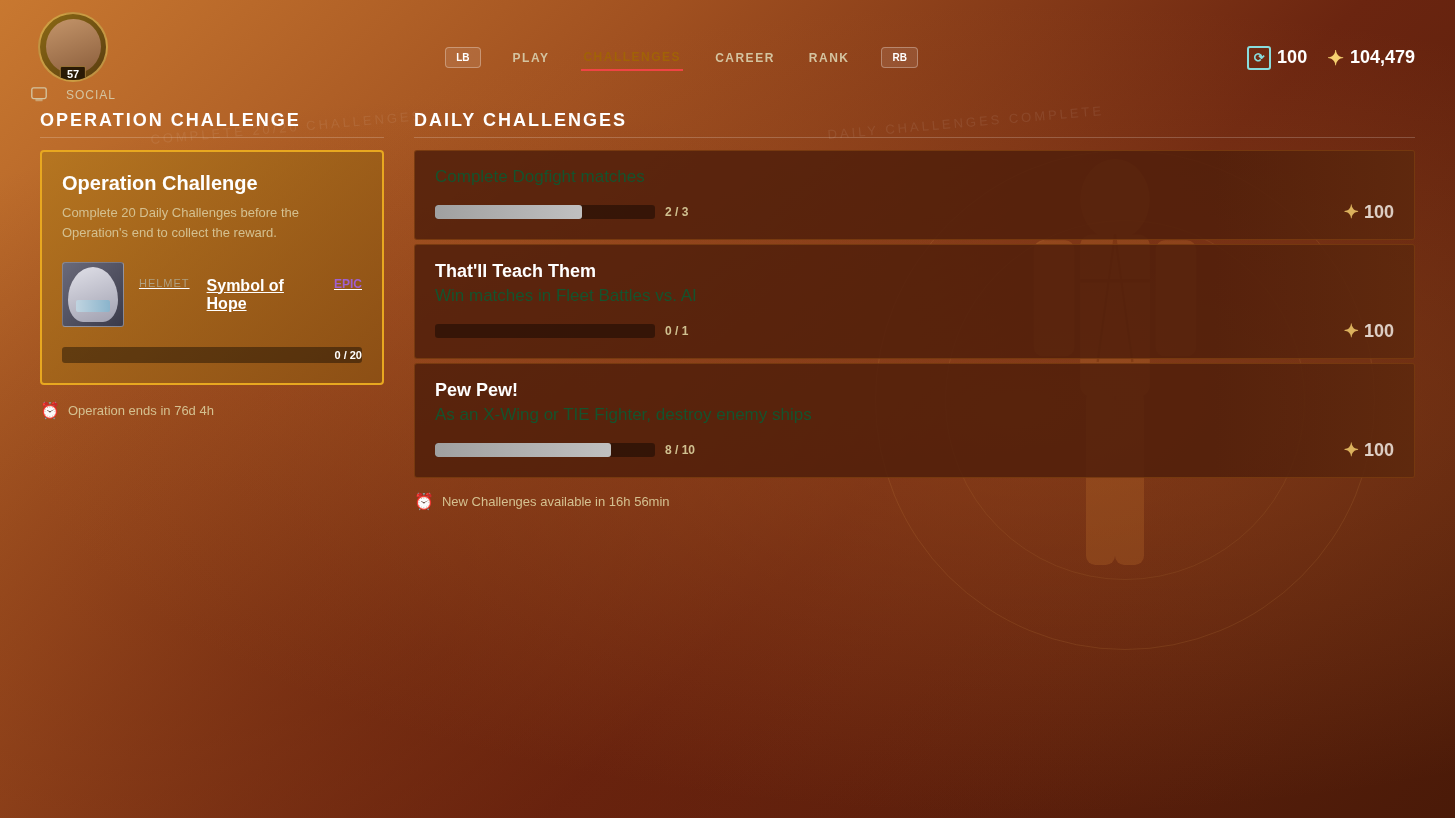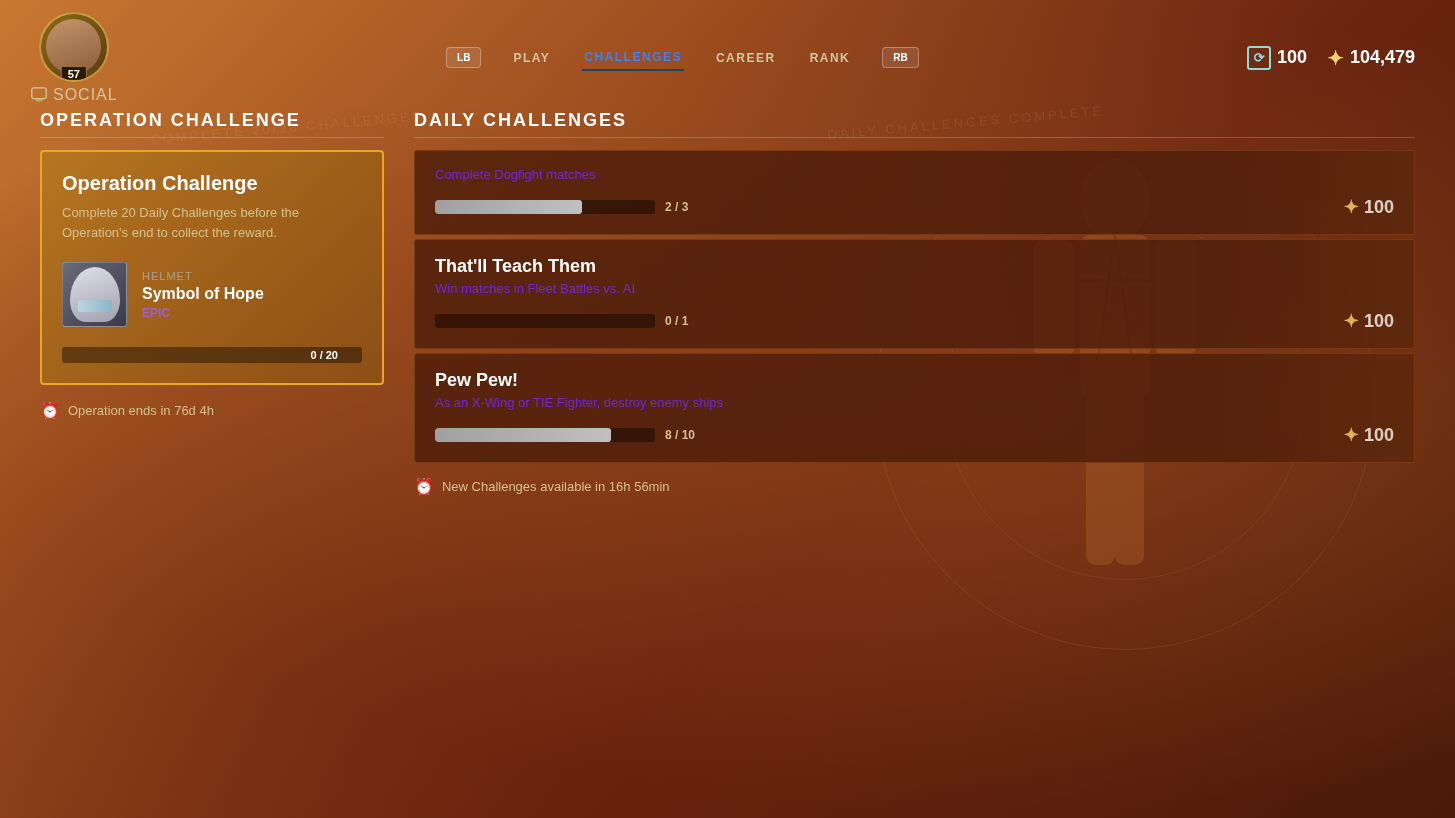--- a/index.html
+++ b/index.html
@@ -73,22 +73,22 @@
       height: 55px;
       border-radius: 50%;
       background: linear-gradient(160deg, #c4956a, #8B5e3c);
       position: relative;
       overflow: hidden;
     }
 
     .social-label {
       display: flex;
       align-items: center;
-      gap: 5px;
-      font-size: 16px;
+      gap: 18px;
+      font-size: 12px;
       color: #d4c4a0;
       letter-spacing: 1px;
     }
 
     .social-icon {
       width: 18px;
       height: 18px;
     }
 
     
@@ -113,22 +113,22 @@
       font-size: 12px;
       font-weight: bold;
       letter-spacing: 1.5px;
       color: #d4c4a0;
       cursor: pointer;
       padding: 5px 2px;
       text-transform: uppercase;
     }
 
     .nav-tab.active {
-      color: #3b82f6;
-      border-bottom: 2px solid #0c4a6e;
+      color: #a16207;
+      border-bottom: 2px solid #ef4444;
     }
 
     
     .currency-section {
       display: flex;
       align-items: center;
       gap: 20px;
     }
 
     .currency-item {
@@ -238,22 +238,23 @@
       bottom: 10px;
       left: 8px;
       right: 8px;
       height: 12px;
       background: linear-gradient(90deg, #c0d4e0, #8ab4cc);
       border-radius: 2px;
     }
 
     .reward-info {
       display: flex;
-      flex-direction: column;
-      gap: 3px;
+      flex-direction: row;
+      gap: 17px;
+      text-decoration: underline;
     }
 
     .reward-type {
       font-size: 11px;
       color: #b0a080;
       letter-spacing: 1px;
       text-transform: uppercase;
     }
 
     .reward-name {
@@ -277,21 +278,21 @@
     }
 
     .progress-bar-fill {
       height: 100%;
       background: linear-gradient(90deg, #b0b0b0, #d0d0d0);
       border-radius: 3px;
     }
 
     .progress-label {
       position: absolute;
-      right: 24px;
+      right: 0;
       top: 50%;
       transform: translateY(-50%);
       font-size: 11px;
       color: #fff;
       font-weight: bold;
     }
 
     .operation-timer {
       display: flex;
       align-items: center;
@@ -339,22 +340,22 @@
     }
 
     .challenge-title {
       font-size: 18px;
       font-weight: bold;
       color: #fff;
       margin-bottom: 4px;
     }
 
     .challenge-desc {
-      font-size: 13px;
-      color: #6d28d9;
+      font-size: 17px;
+      color: #14532d;
       margin-bottom: 14px;
     }
 
     .challenge-footer {
       display: flex;
       align-items: center;
       justify-content: space-between;
     }
 
     .challenge-progress-wrap {

